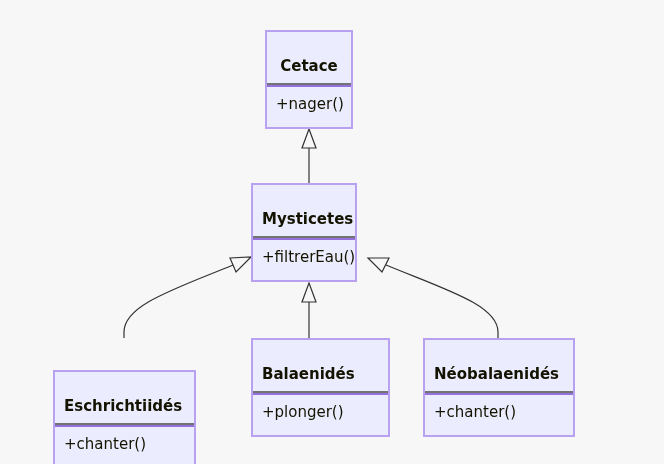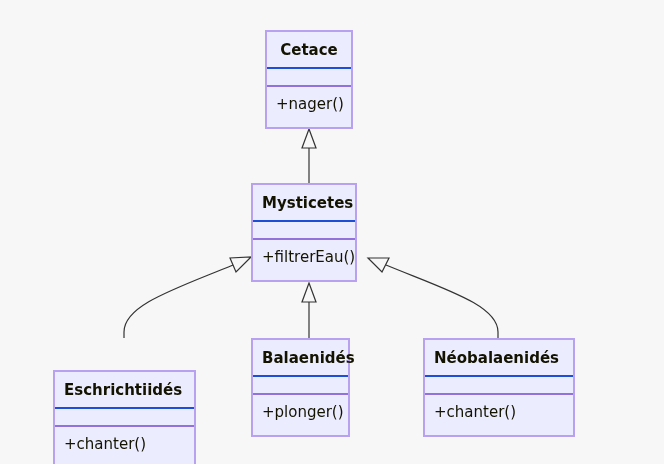--- a/index.html
+++ b/index.html
@@ -39,23 +39,23 @@
       border: 2px solid #b8a1f0;
       outline: 0;
     }
     .class-box .section {
       box-sizing: border-box;
       position: absolute;
       left: 0;
       right: 0;
     }
     .class-box .sec-name {
-      top: 0;
+      top: 16px;
       height: 37px;
-      border-bottom: 2px solid #1d4ed8;
+      border-bottom: 2px solid #737373;
     }
     .class-box .sec-attrs {
       top: 37px;
       height: 18px;
       border-bottom: 2px solid #9370db;
     }
     .class-box .sec-methods {
       top: 55px;
       bottom: 0;
       text-align: center;
@@ -133,21 +133,21 @@
 <div class="class-box" style="left:53px; top:338px; width:143px; height:99px;margin-top:32px;">
   <div class="section sec-name">
     <div class="class-name left">Eschrichtiidés</div>
   </div>
   <div class="section sec-attrs"></div>
   <div class="section sec-methods">
     <div class="method">+chanter()</div>
   </div>
 </div>
 
-<div class="class-box" style="left:251px; top:338px; width:99px; height:99px;">
+<div class="class-box" style="left:251px; top:338px; width:139px; height:99px;">
   <div class="section sec-name">
     <div class="class-name left">Balaenidés</div>
   </div>
   <div class="section sec-attrs"></div>
   <div class="section sec-methods">
     <div class="method">+plonger()</div>
   </div>
 </div>
 
 <div class="class-box" style="left:423px; top:338px; width:152px; height:99px;">

